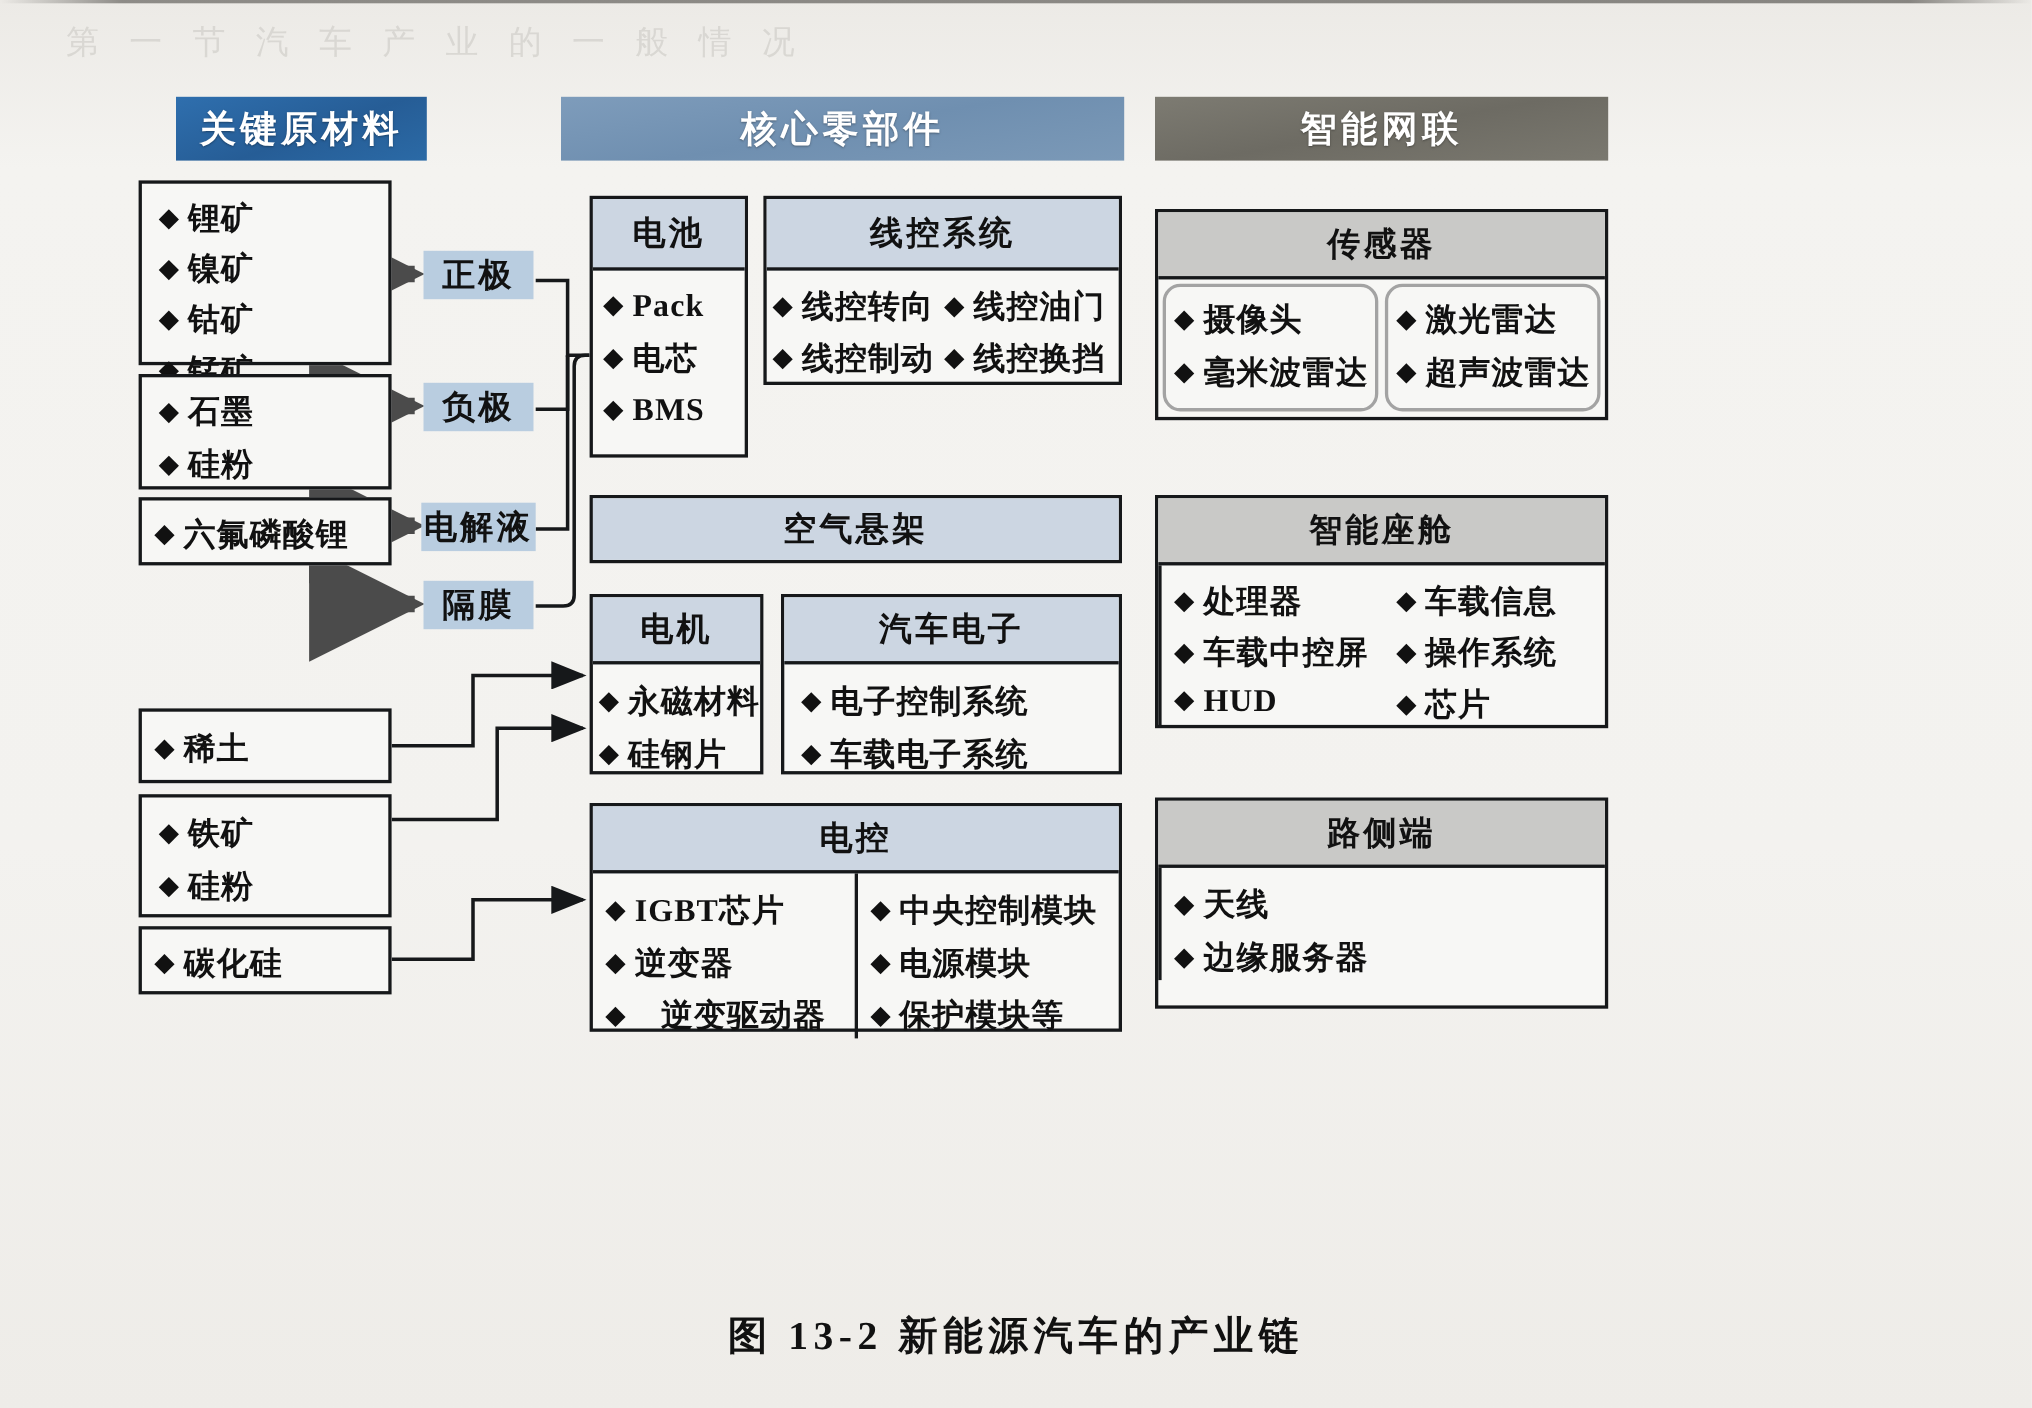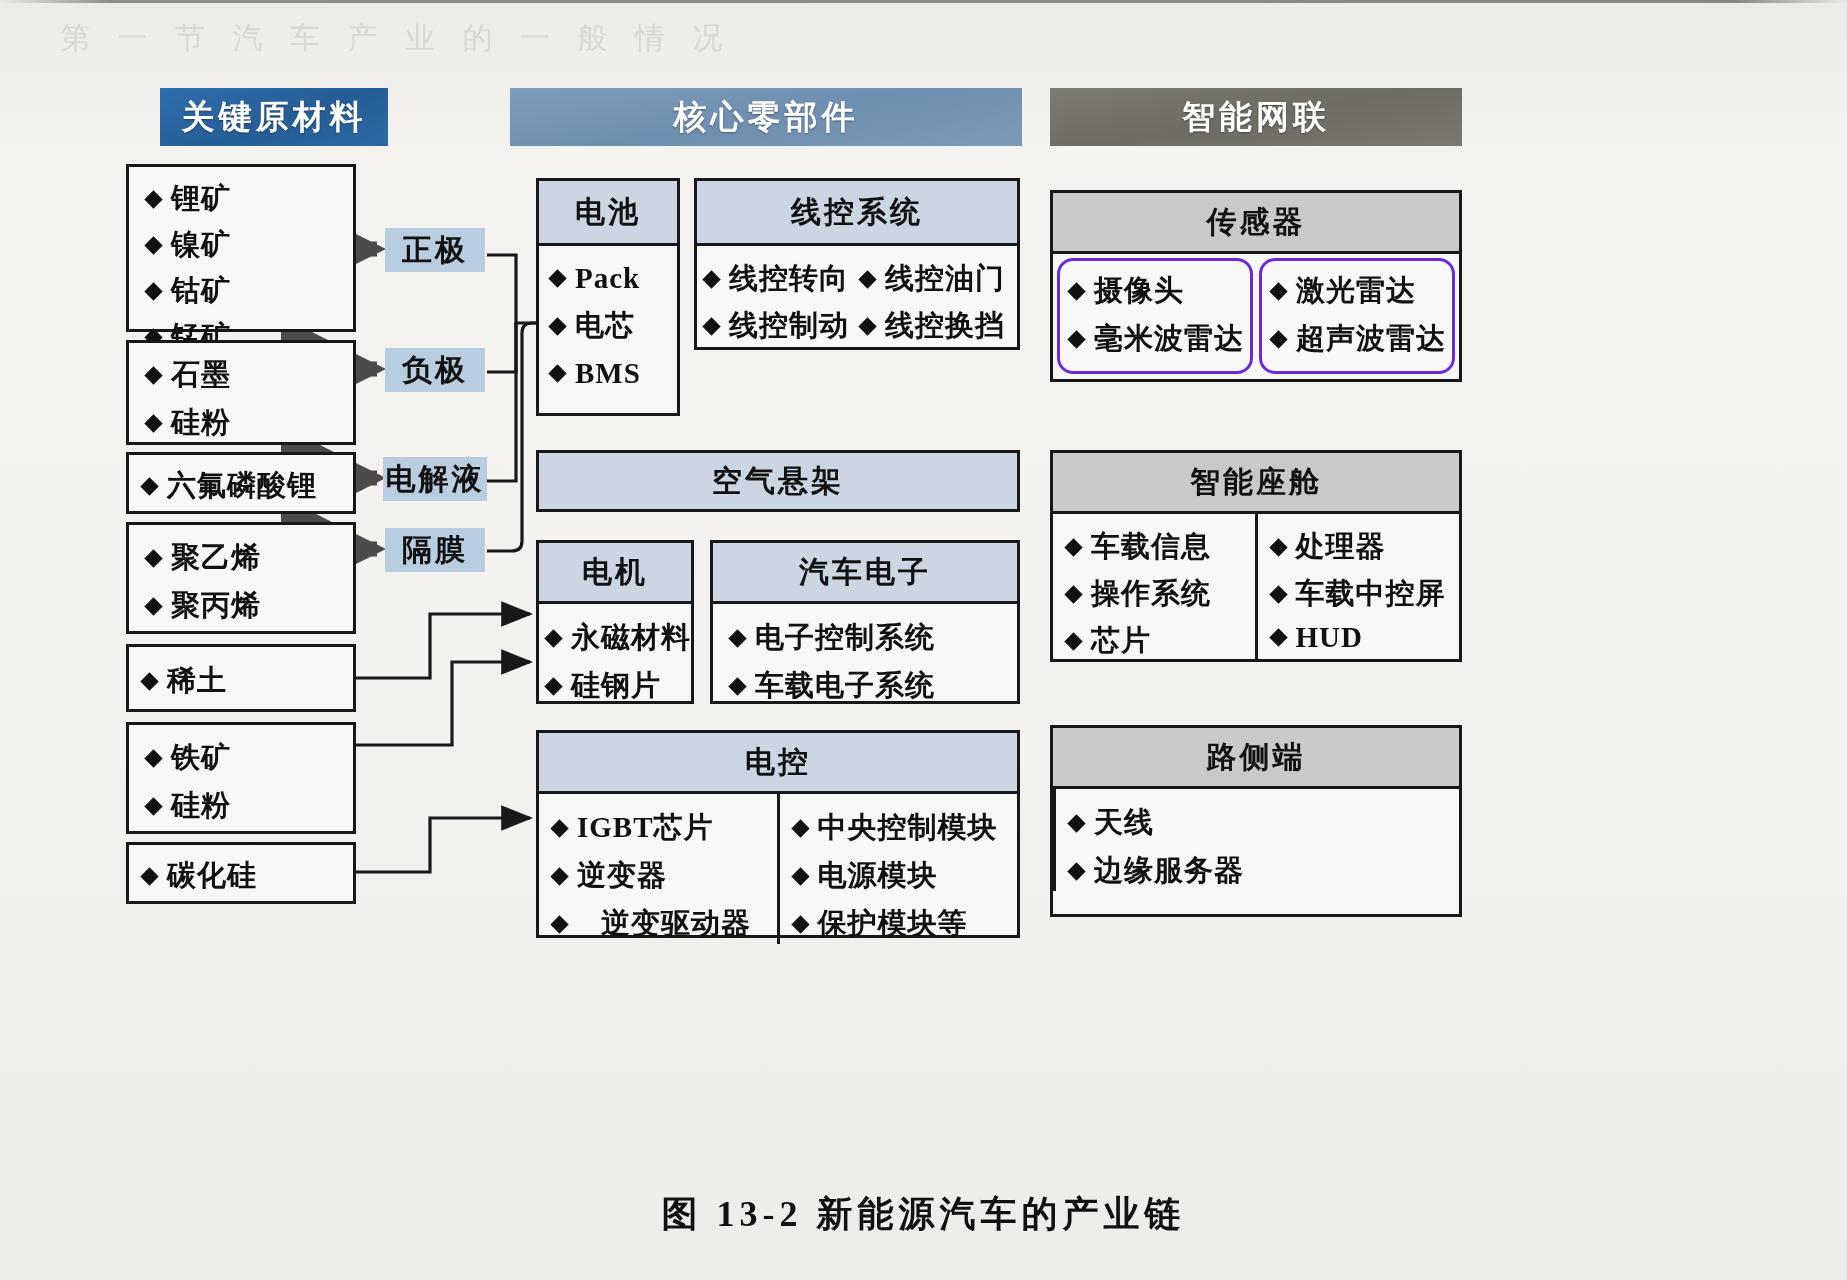--- a/index.html
+++ b/index.html
@@ -66,21 +66,21 @@
   .col2 > .half{flex:1 1 0;}
   .vdiv{border-left:3px solid #16181a;}
 
   
   .chip{
     background:#b9cde0;display:flex;align-items:center;justify-content:center;
     font-size:30px;font-weight:700;letter-spacing:3px;color:#111;
   }
 
   
-  .rbox{border:3px solid #6d28d9;border-radius:16px;background:#f7f7f5;}
+  .rbox{border:3px solid #a3a3a3;border-radius:16px;background:#f7f7f5;}
 
   .caption{
     position:absolute;width:100%;text-align:center;
     font-size:36px;letter-spacing:5px;font-weight:700;
     font-family:"Liberation Serif","DejaVu Serif",serif;
   }
   svg.wires{position:absolute;left:0;top:0;width:1847px;height:1280px;pointer-events:none;}
 </style>
 </head>
 <body>
@@ -167,32 +167,20 @@
 
   <div class="abs box" style="left:126px;top:452px;width:230px;height:62px;">
     <ul class="items" style="padding:11px 0 0 14px;">
       <li>
           <span class="dia"></span>
           <span>六氟磷酸锂</span>
         </li>
     </ul>
   </div>
 
-  <div class="abs box" style="left:126px;top:522px;width:230px;height:112px;">
-    <ul class="items" style="padding:13px 0 0 18px;">
-      <li>
-          <span class="dia"></span>
-          <span>聚乙烯</span>
-        </li>
-      <li style="margin-top:8px;">
-          <span class="dia"></span>
-          <span>聚丙烯</span>
-        </li>
-    </ul>
-  </div>
 
   <div class="abs box" style="left:126px;top:644px;width:230px;height:68px;">
     <ul class="items" style="padding:14px 0 0 14px;">
       <li>
           <span class="dia"></span>
           <span>稀土</span>
         </li>
     </ul>
   </div>
 
@@ -371,49 +359,49 @@
               <span>超声波雷达</span>
             </li>
         </ul>
       </div>
     </div>
   </div>
 
   <div class="abs box" style="left:1050px;top:450px;width:412px;height:212px;">
     <div class="hdr gray" style="height:58px;">智能座舱</div>
     <div class="col2">
+      <div class="half vdiv">
+        <ul class="items" style="padding:13px 0 0 14px;">
+          <li>
+              <span class="dia"></span>
+              <span>处理器</span>
+            </li>
+          <li style="margin-top:7px;">
+              <span class="dia"></span>
+              <span>车载中控屏</span>
+            </li>
+          <li style="margin-top:7px;">
+              <span class="dia"></span>
+              <span>HUD</span>
+            </li>
+        </ul>
+      </div>
       <div class="half">
         <ul class="items" style="padding:13px 0 0 14px;">
           <li>
               <span class="dia"></span>
               <span>车载信息</span>
             </li>
           <li style="margin-top:7px;">
               <span class="dia"></span>
               <span>操作系统</span>
             </li>
           <li style="margin-top:7px;">
               <span class="dia"></span>
               <span>芯片</span>
-            </li>
-        </ul>
-      </div>
-      <div class="half vdiv">
-        <ul class="items" style="padding:13px 0 0 14px;">
-          <li>
-              <span class="dia"></span>
-              <span>处理器</span>
-            </li>
-          <li style="margin-top:7px;">
-              <span class="dia"></span>
-              <span>车载中控屏</span>
-            </li>
-          <li style="margin-top:7px;">
-              <span class="dia"></span>
-              <span>HUD</span>
             </li>
         </ul>
       </div>
     </div>
   </div>
 
   <div class="abs box" style="left:1050px;top:725px;width:412px;height:192px;">
     <div class="hdr gray" style="height:58px;">路侧端</div>
     <div class="col2">
       <div class="half vdiv">

